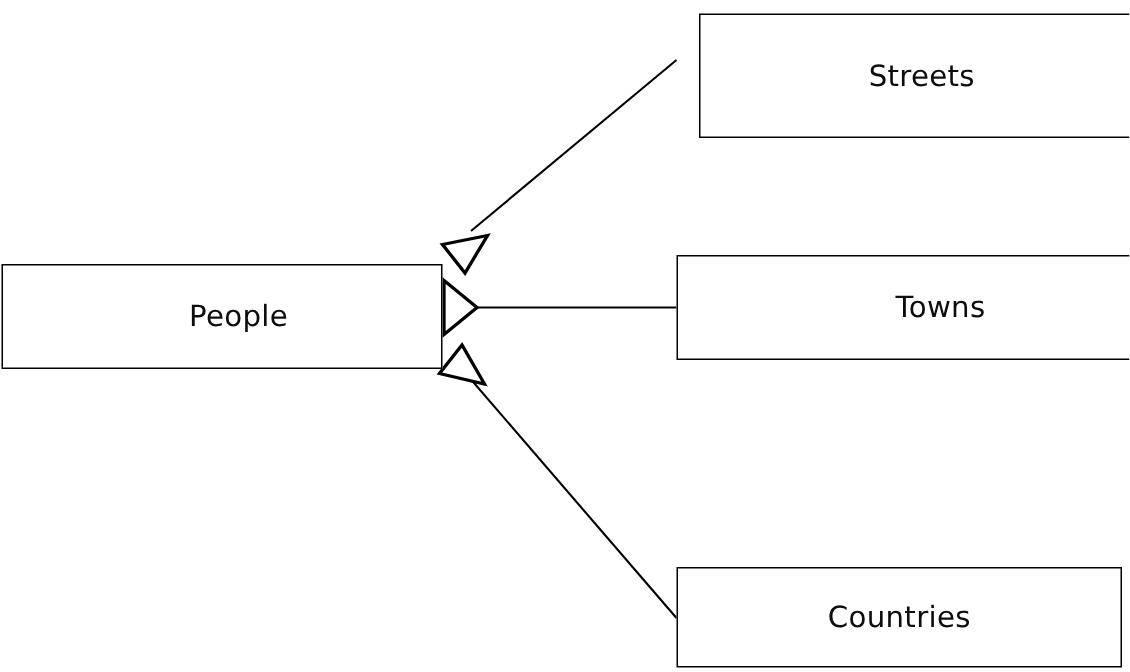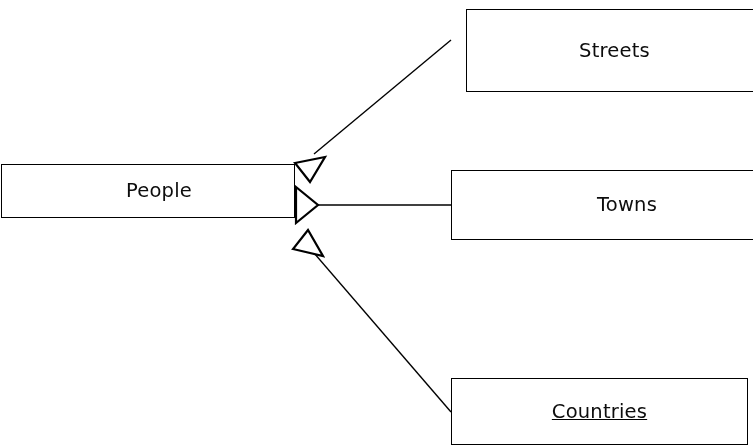--- a/index.html
+++ b/index.html
@@ -36,24 +36,24 @@
     z-index: 2;
   }
   .node-label {
     font-size: 19.5px;
     line-height: 1;
     color: #0d0d0d;
     letter-spacing: 0.2px;
     white-space: nowrap;
     font-weight: 400;
   }
-  #node-people  { left: 1px;   top: 164px; width: 294px; height: 54px; padding-left: 22px; }
+  #node-people  { left: 1px;   top: 176px; width: 294px; height: 70px; padding-left: 22px; }
   #node-streets { left: 451px; top: 9px;   width: 297px; height: 83px; margin-left: 15px; }
   #node-towns   { left: 451px; top: 170px; width: 352px; height: 70px; }
-  #node-countries{left: 451px; top: 378px; width: 297px; height: 67px; text-decoration: underline; }
+  #node-countries{left: 451px; top: 378px; width: 297px; height: 67px; }
 </style>
 </head>
 <body>
 
 <div id="canvas">
 
   <svg id="edges" viewBox="0 0 753 448" xmlns="http://www.w3.org/2000/svg">
 
     <g>
       <line x1="451" y1="40" x2="314" y2="154" stroke="#000000" stroke-width="1.4"></line>

